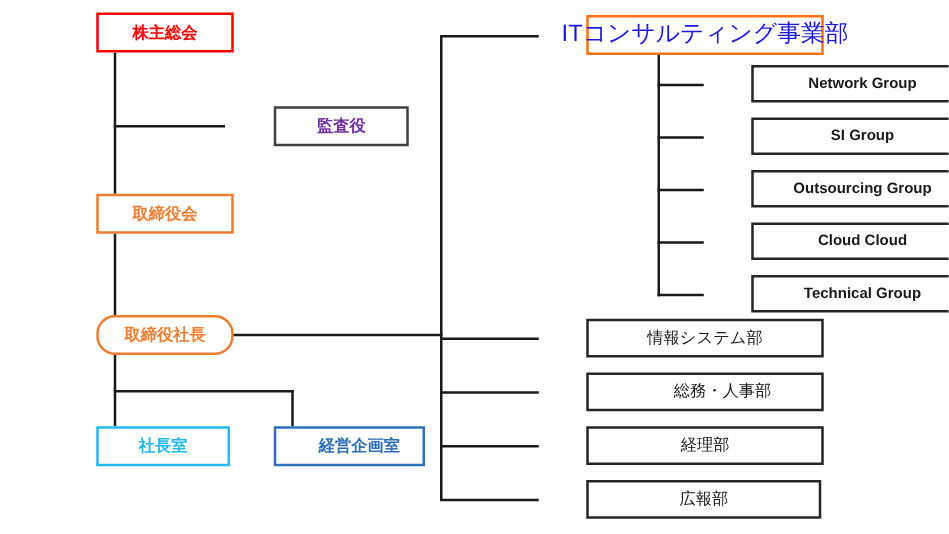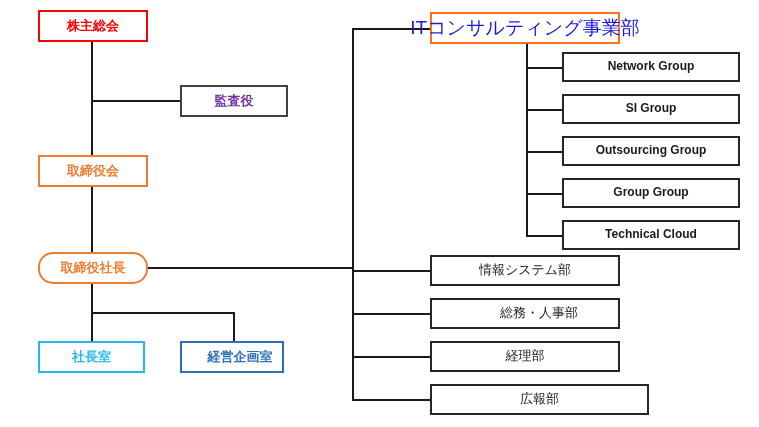--- a/index.html
+++ b/index.html
@@ -22,20 +22,21 @@
     position: absolute;
     box-sizing: border-box;
     display: flex;
     align-items: center;
     justify-content: center;
     background: #ffffff;
     text-align: right;
     line-height: 1.1;
     white-space: nowrap;
     z-index: 5;
+    margin-left: 39px;
   }
   .node-label {
     display: block;
   }
   
   .n-red {
     border: 2px solid #ff0000;
     color: #ff0000;
     font-weight: bold;
     font-size: 13px;
@@ -135,50 +136,50 @@
   </div>
 
   <div class="node n-orange" style="left:38px; top:252px; width:110px; height:32px;border-radius:15px;">
     <span class="node-label">取締役社長</span>
   </div>
 
   <div class="node n-cyan" style="left:38px; top:341px; width:107px; height:32px;">
     <span class="node-label">社長室</span>
   </div>
 
-  <div class="node n-steel" style="left:180px; top:341px; width:104px; height:32px;padding-left:16px;">
+  <div class="node n-steel" style="left:180px; top:341px; width:121px; height:32px;padding-left:16px;">
     <span class="node-label">経営企画室</span>
   </div>
 
   <div class="node n-blue" style="left:430px; top:12px; width:190px; height:32px;">
     <span class="node-label">ITコンサルティング事業部</span>
   </div>
 
   <div class="node n-black n-en" style="left:562px; top:52px; width:178px; height:30px;">
     <span class="node-label">Network Group</span>
   </div>
   <div class="node n-black n-en" style="left:562px; top:94px; width:178px; height:30px;">
     <span class="node-label">SI Group</span>
   </div>
   <div class="node n-black n-en" style="left:562px; top:136px; width:178px; height:30px;">
     <span class="node-label">Outsourcing Group</span>
   </div>
   <div class="node n-black n-en" style="left:562px; top:178px; width:178px; height:30px;">
-    <span class="node-label">Group Group</span>
+    <span class="node-label">Cloud Cloud</span>
   </div>
   <div class="node n-black n-en" style="left:562px; top:220px; width:178px; height:30px;">
-    <span class="node-label">Technical Cloud</span>
+    <span class="node-label">Technical Group</span>
   </div>
 
   <div class="node n-black" style="left:430px; top:255px; width:190px; height:31px;">
     <span class="node-label">情報システム部</span>
   </div>
   <div class="node n-black" style="left:430px; top:298px; width:190px; height:31px;padding-left:28px;">
     <span class="node-label">総務・人事部</span>
   </div>
   <div class="node n-black" style="left:430px; top:341px; width:190px; height:31px;">
     <span class="node-label">経理部</span>
   </div>
-  <div class="node n-black" style="left:430px; top:384px; width:219px; height:31px;">
+  <div class="node n-black" style="left:430px; top:384px; width:188px; height:31px;">
     <span class="node-label">広報部</span>
   </div>
 
 </div>
 
 </body></html>

